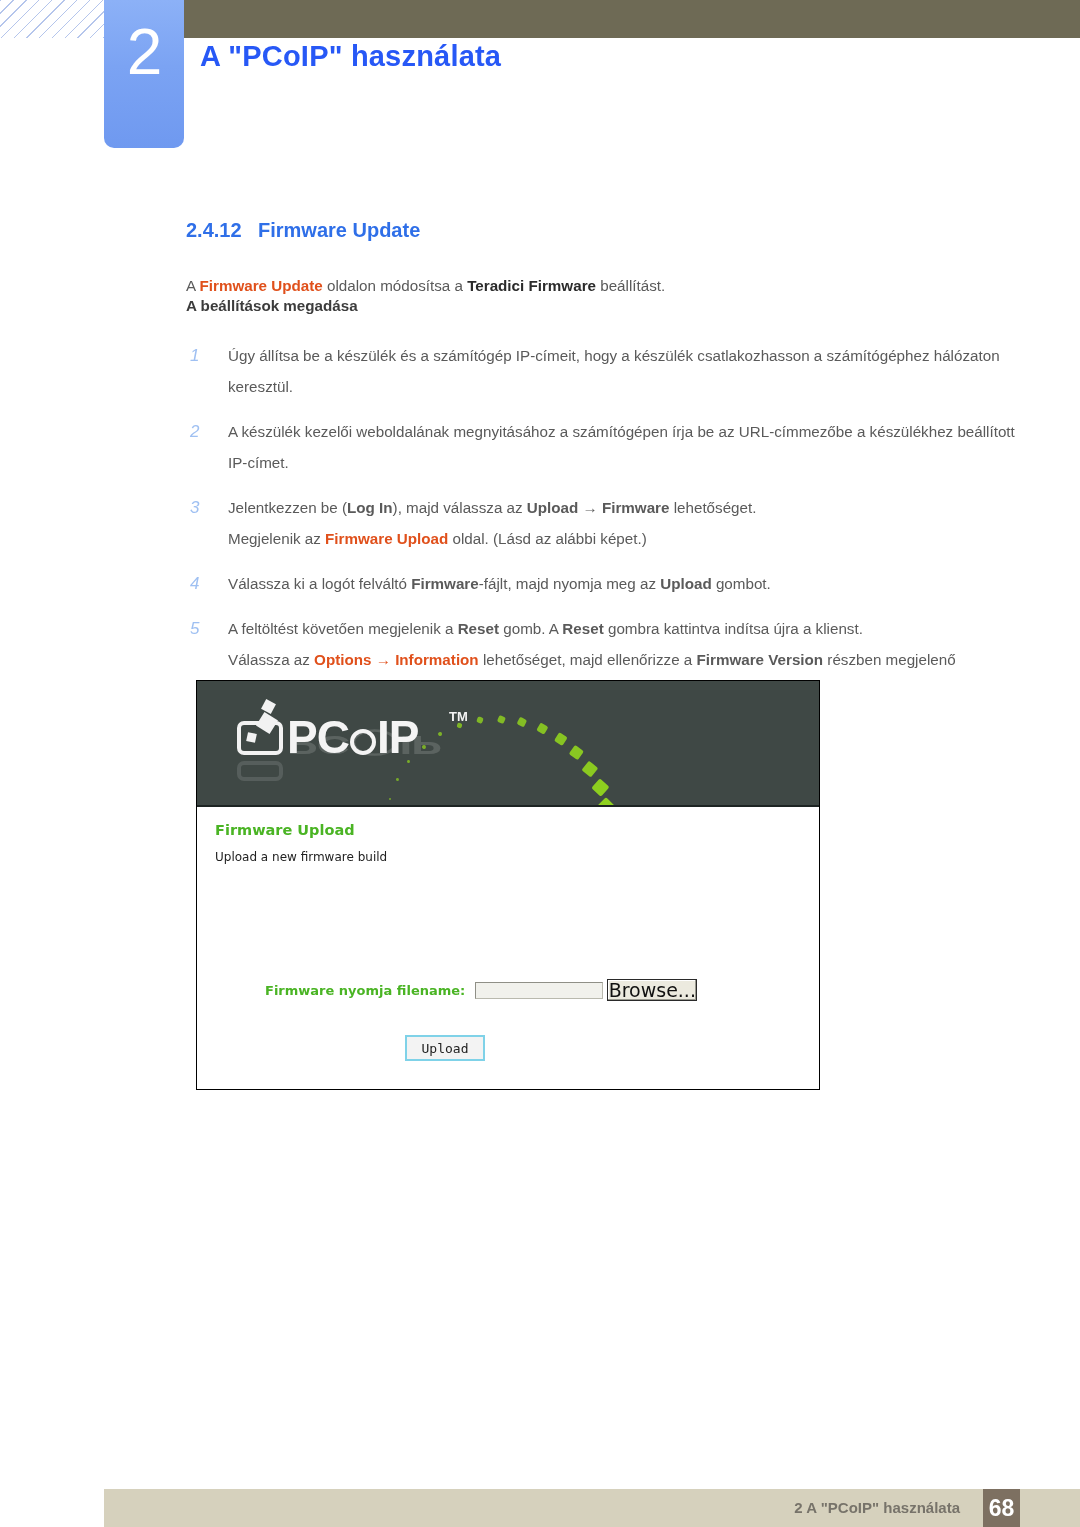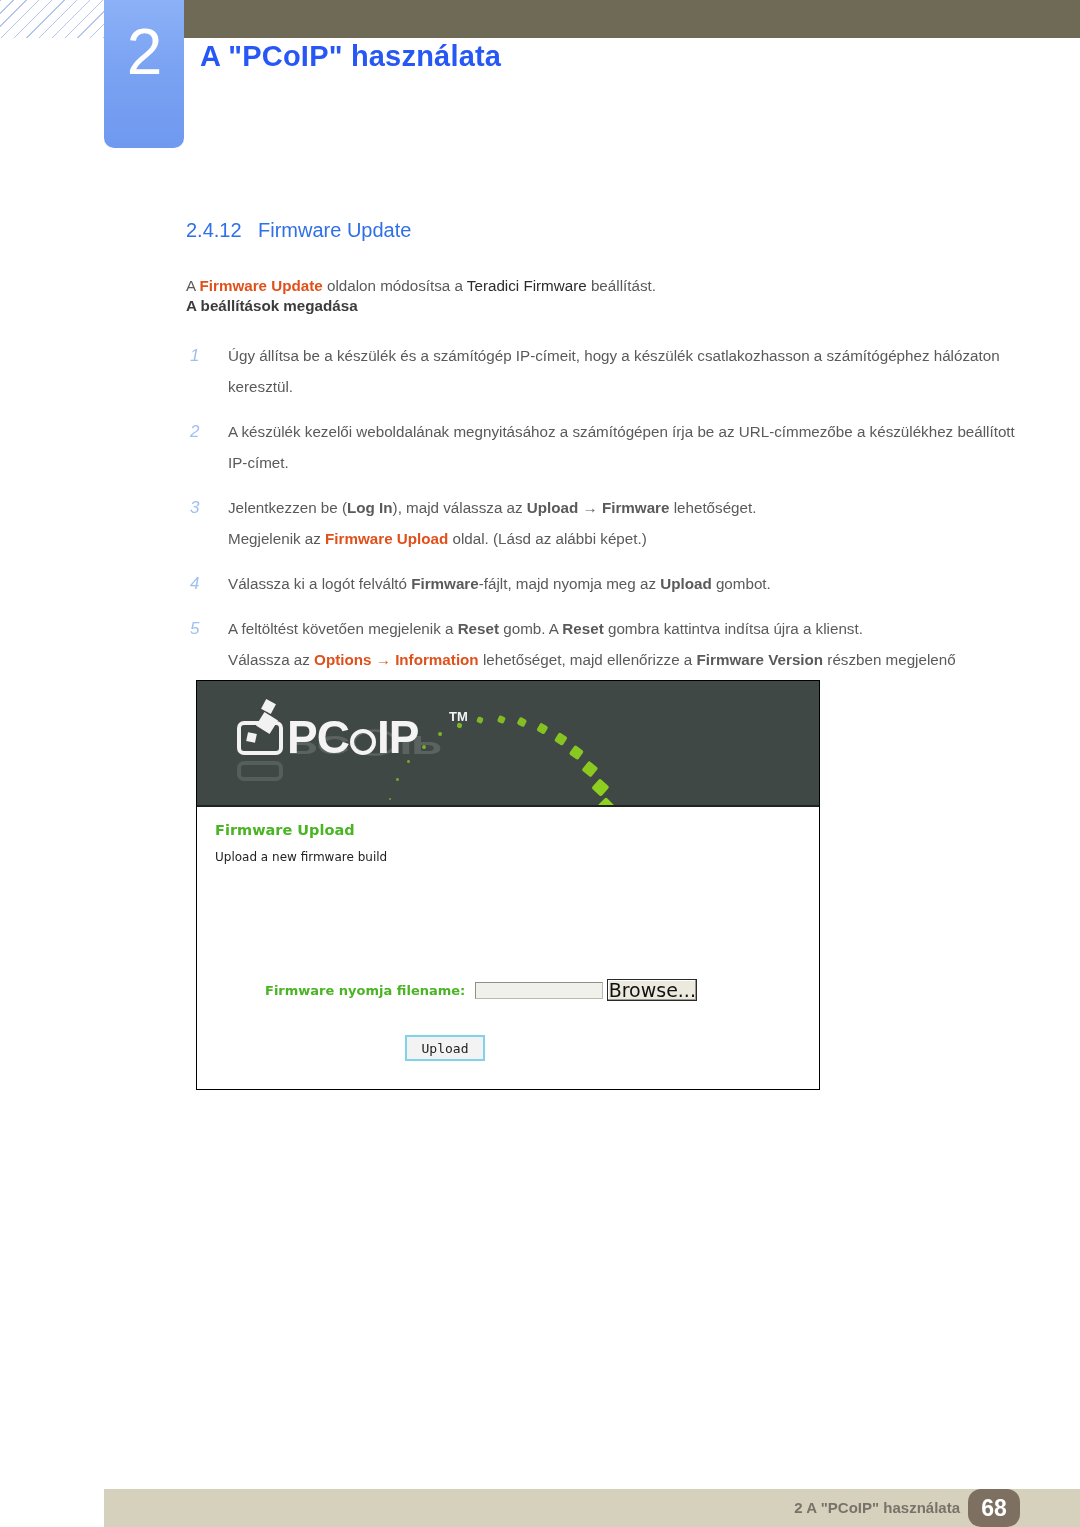--- a/index.html
+++ b/index.html
@@ -74,21 +74,21 @@
   
   #content {
     position: absolute;
     left: 0; top: 0;
     width: 1080px;
   }
   .sec-head {
     position: absolute;
     left: 186px; top: 219px;
     font-size: 20px;
-    font-weight: normal;
+    font-weight: bold;
     color: #2f6fe8;
     white-space: nowrap;
   }
   .sec-head .num { display: inline-block; width: 72px; }
 
   .body-text {
     font-size: 15.2px;
     color: #5a5a5a;
     line-height: 31px;
   }
@@ -97,21 +97,21 @@
     left: 186px; top: 270px;
     width: 800px;
   }
   .lead-bold {
     position: absolute;
     left: 186px; top: 297px;
     font-size: 15.2px;
     font-weight: bold;
     color: #3c3c3c;
   }
-  b.dk { color: #2b2b2b; font-weight: normal; }
+  b.dk { color: #2b2b2b; font-weight: bold; }
   span.org { color: #e0501b; font-weight: bold; }
 
   ol#steps {
     position: absolute;
     left: 186px; top: 340px;
     width: 840px;
     margin: 0; padding: 0;
     list-style: none;
   }
   ol#steps > li {
@@ -325,30 +325,29 @@
     height: 38px;
     line-height: 38px;
     font-size: 15px;
     font-weight: bold;
     color: #77736a;
     white-space: nowrap;
   }
   #page-num {
     position: absolute;
     right: 60px; top: 0;
-    width: 52px;
+    width: 37px;
     height: 38px;
     background: #7d7061;
     color: #ffffff;
     font-size: 23px;
     font-weight: bold;
     display: flex;
     align-items: center;
     justify-content: center;
-    border-radius: 13px;
   }
 </style>
 </head>
 <body>
 
 <div id="header">
   <div id="hatch"></div>
   <div id="olive-bar"></div>
   <div id="chapter-tab">
     <div id="chapter-number">2</div>

